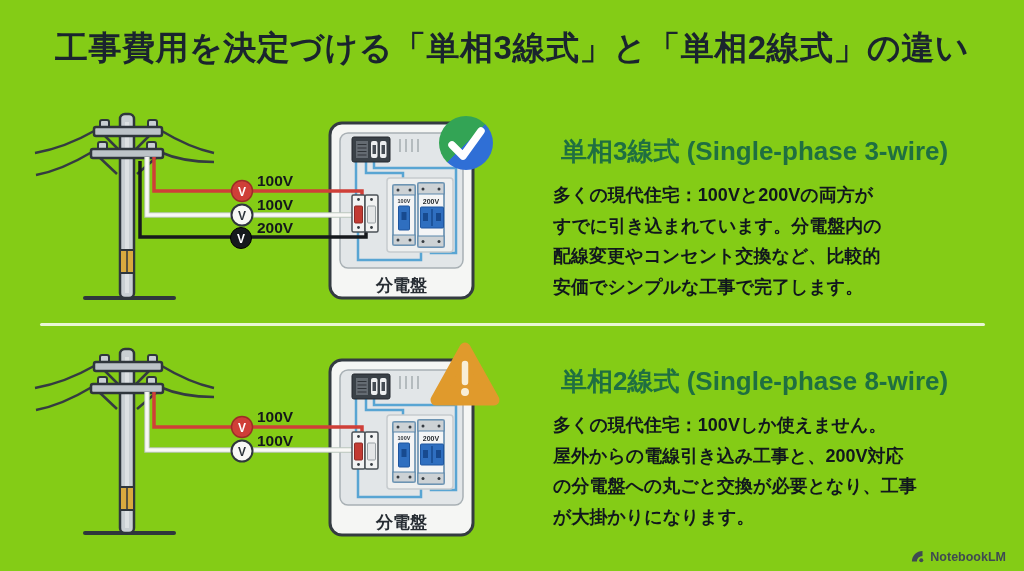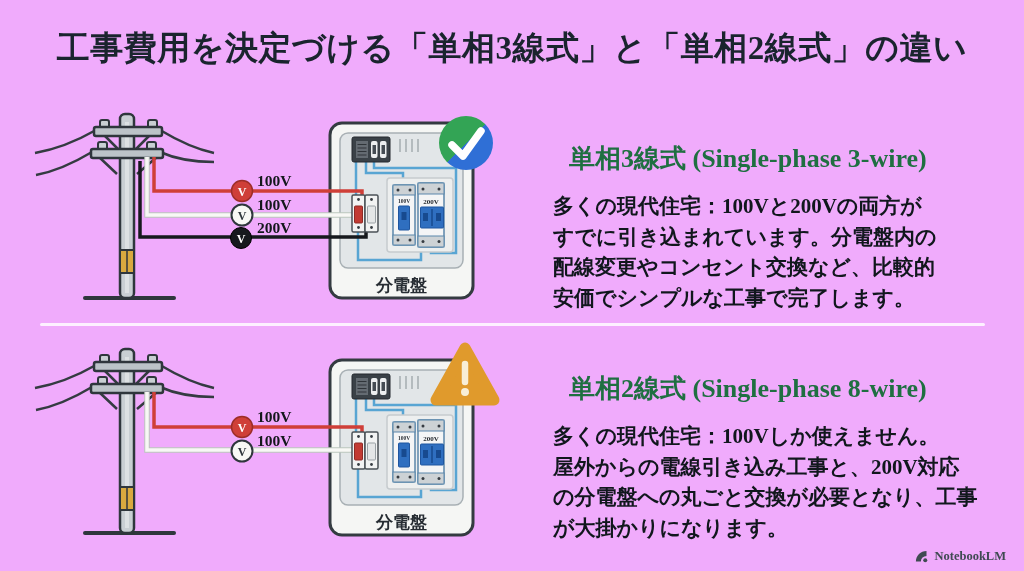--- a/index.html
+++ b/index.html
@@ -1,37 +1,37 @@
 <!DOCTYPE html>
 <html><head>
 <meta charset="utf-8">
 <style>
   html,body{margin:0;padding:0;background:#222;}
   .stage{
     position:relative;width:1024px;height:571px;overflow:hidden;
-    background:#f0abfc;
-    font-family:Liberation Serif, serif;
+    background:#84cc16;
+    font-family:Liberation Sans, sans-serif;
   }
   .title{
     position:absolute;top:26px;left:0;width:100%;
     text-align:center;font-size:33px;font-weight:800;color:#1a242e;
     letter-spacing:0.5px;margin:0;
   }
   .divider{
     position:absolute;left:40px;top:323px;width:945px;height:3px;
     background:rgba(255,255,255,0.82);border-radius:2px;
   }
   .info{position:absolute;left:553px;width:450px;}
   .info-1{top:127px;}
   .info-2{top:357px;}
   .info .heading{
-    margin:16px;font-size:26px;line-height:32px;font-weight:800;color:#1f6f41;
+    margin:8px;font-size:26px;line-height:32px;font-weight:800;color:#1f6f41;
   }
   .info .body{
-    margin:13px 0 0 0;font-size:21px;line-height:30.5px;font-weight:700;
+    margin:13px 0 0 0;font-size:18px;line-height:30.5px;font-weight:700;
     color:#11171d;white-space:pre-line;
   }
   .diagram{position:absolute;left:0;}
   .diagram-1{top:100px;}
   .diagram-2{top:340px;}
   .watermark{
     position:absolute;right:18px;bottom:7px;display:flex;align-items:center;
     gap:5px;color:#3f4a52;font-size:12.5px;font-weight:700;text-align:center;
   }
 </style>

